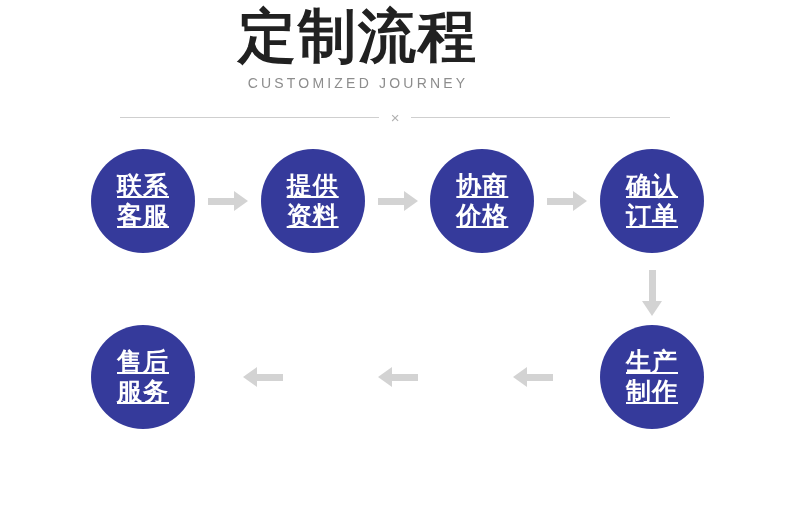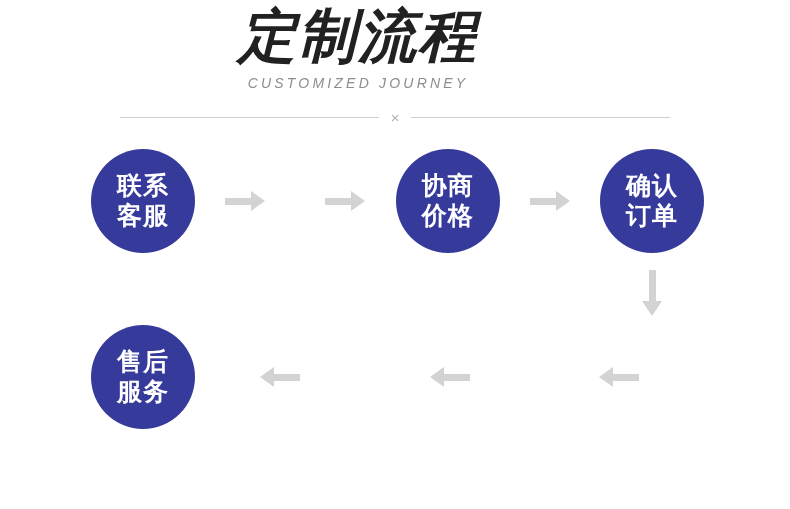--- a/index.html
+++ b/index.html
@@ -22,21 +22,20 @@
     background: #ffffff;
   }
 
   
   .header {
     position: absolute;
     left: 0;
     top: 0;
     width: 716px;
     text-align: center;
-    font-style: italic;
   }
   .title {
     margin: 0;
     padding-top: 4px;
     font-size: 58px;
     line-height: 64px;
     font-weight: 700;
     color: #212121;
     letter-spacing: 2px;
     font-family: "DejaVu Sans", "Liberation Sans", sans-serif;
@@ -95,20 +94,21 @@
     width: 104px;
     height: 104px;
     border-radius: 50%;
     background: #353a9b;
     color: #ffffff;
     display: flex;
     flex-direction: column;
     align-items: center;
     justify-content: center;
     text-align: center;
+    text-decoration: underline;
   }
   .node .line {
     display: block;
     font-size: 25px;
     line-height: 30px;
     font-weight: 700;
     letter-spacing: 1px;
     font-family: "DejaVu Sans", "Liberation Sans", sans-serif;
   }
 
@@ -203,20 +203,24 @@
       <span class="line">客服</span>
     </div>
 
     <div class="connector">
       <span class="arrow-h right">
         <span class="shaft"></span>
         <span class="head"></span>
       </span>
     </div>
 
+    <div class="node">
+      <span class="line">提供</span>
+      <span class="line">资料</span>
+    </div>
 
     <div class="connector">
       <span class="arrow-h right">
         <span class="shaft"></span>
         <span class="head"></span>
       </span>
     </div>
 
     <div class="node">
       <span class="line">协商</span>
@@ -269,17 +273,21 @@
     </div>
 
 
     <div class="connector">
       <span class="arrow-h left">
         <span class="shaft"></span>
         <span class="head"></span>
       </span>
     </div>
 
+    <div class="node">
+      <span class="line">生产</span>
+      <span class="line">制作</span>
+    </div>
 
     <div class="row-pad-right"></div>
   </div>
 
 </div>
 
 </body></html>

